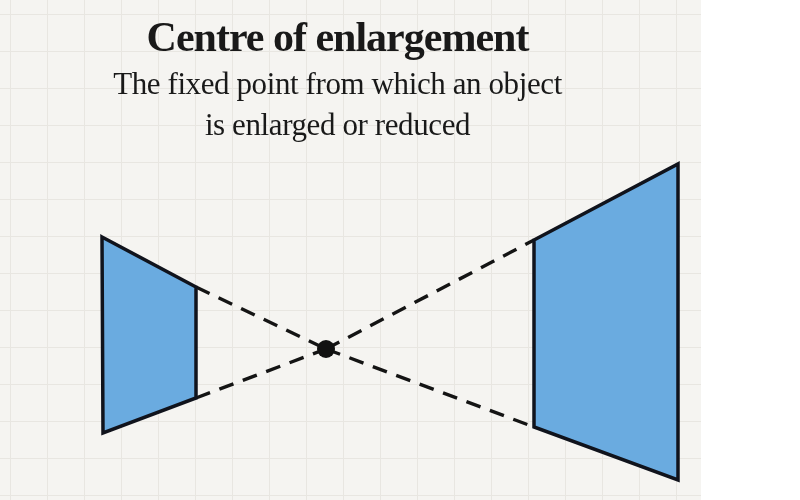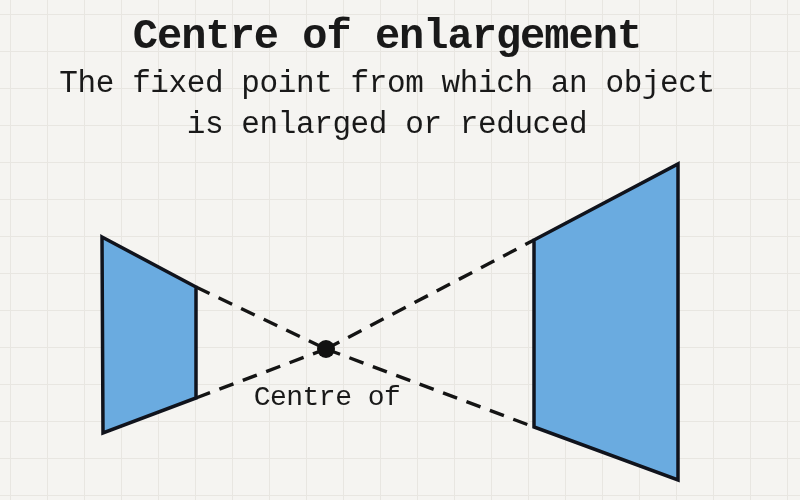--- a/index.html
+++ b/index.html
@@ -1,21 +1,21 @@
 <!DOCTYPE html>
 <html><head>
 <meta charset="utf-8">
 <style>
   html, body { margin: 0; padding: 0; }
   .stage {
     position: relative;
-    width: 800px;
+    width: 701px;
     height: 500px;
     overflow: hidden;
-    font-family: Liberation Mono, monospace;
+    font-family: Liberation Serif, serif;
     background-color: #f5f4f1;
     background-image:
       linear-gradient(#e8e6e1 1px, transparent 1px),
       linear-gradient(90deg, #e8e6e1 1px, transparent 1px);
     background-size: 37px 37px;
     background-position: 10px 14px;
   }
   .header {
     position: absolute;
     top: 14px;
@@ -76,16 +76,15 @@
       <line x1="196" y1="287" x2="326" y2="349" stroke="#141414" stroke-width="3.4" stroke-dasharray="15 10"></line>
       <line x1="196" y1="398" x2="326" y2="349" stroke="#141414" stroke-width="3.4" stroke-dasharray="15 10"></line>
       <line x1="326" y1="349" x2="534" y2="240" stroke="#141414" stroke-width="3.4" stroke-dasharray="15 10"></line>
       <line x1="326" y1="349" x2="534" y2="427" stroke="#141414" stroke-width="3.4" stroke-dasharray="15 10"></line>
       <polygon points="102,237 196,287 196,398 103,433" fill="#6aabe0" stroke="#10131c" stroke-width="3.5" stroke-linejoin="miter"></polygon>
       <polygon points="534,240 678,164 678,480 534,427" fill="#6aabe0" stroke="#10131c" stroke-width="3.5" stroke-linejoin="miter"></polygon>
       <circle cx="326" cy="349" r="9" fill="#111111"></circle>
     </svg>
 
   <div class="centre-label">
-    <div>Centre of</div>
   </div>
 
 </div>
 
 </body></html>

